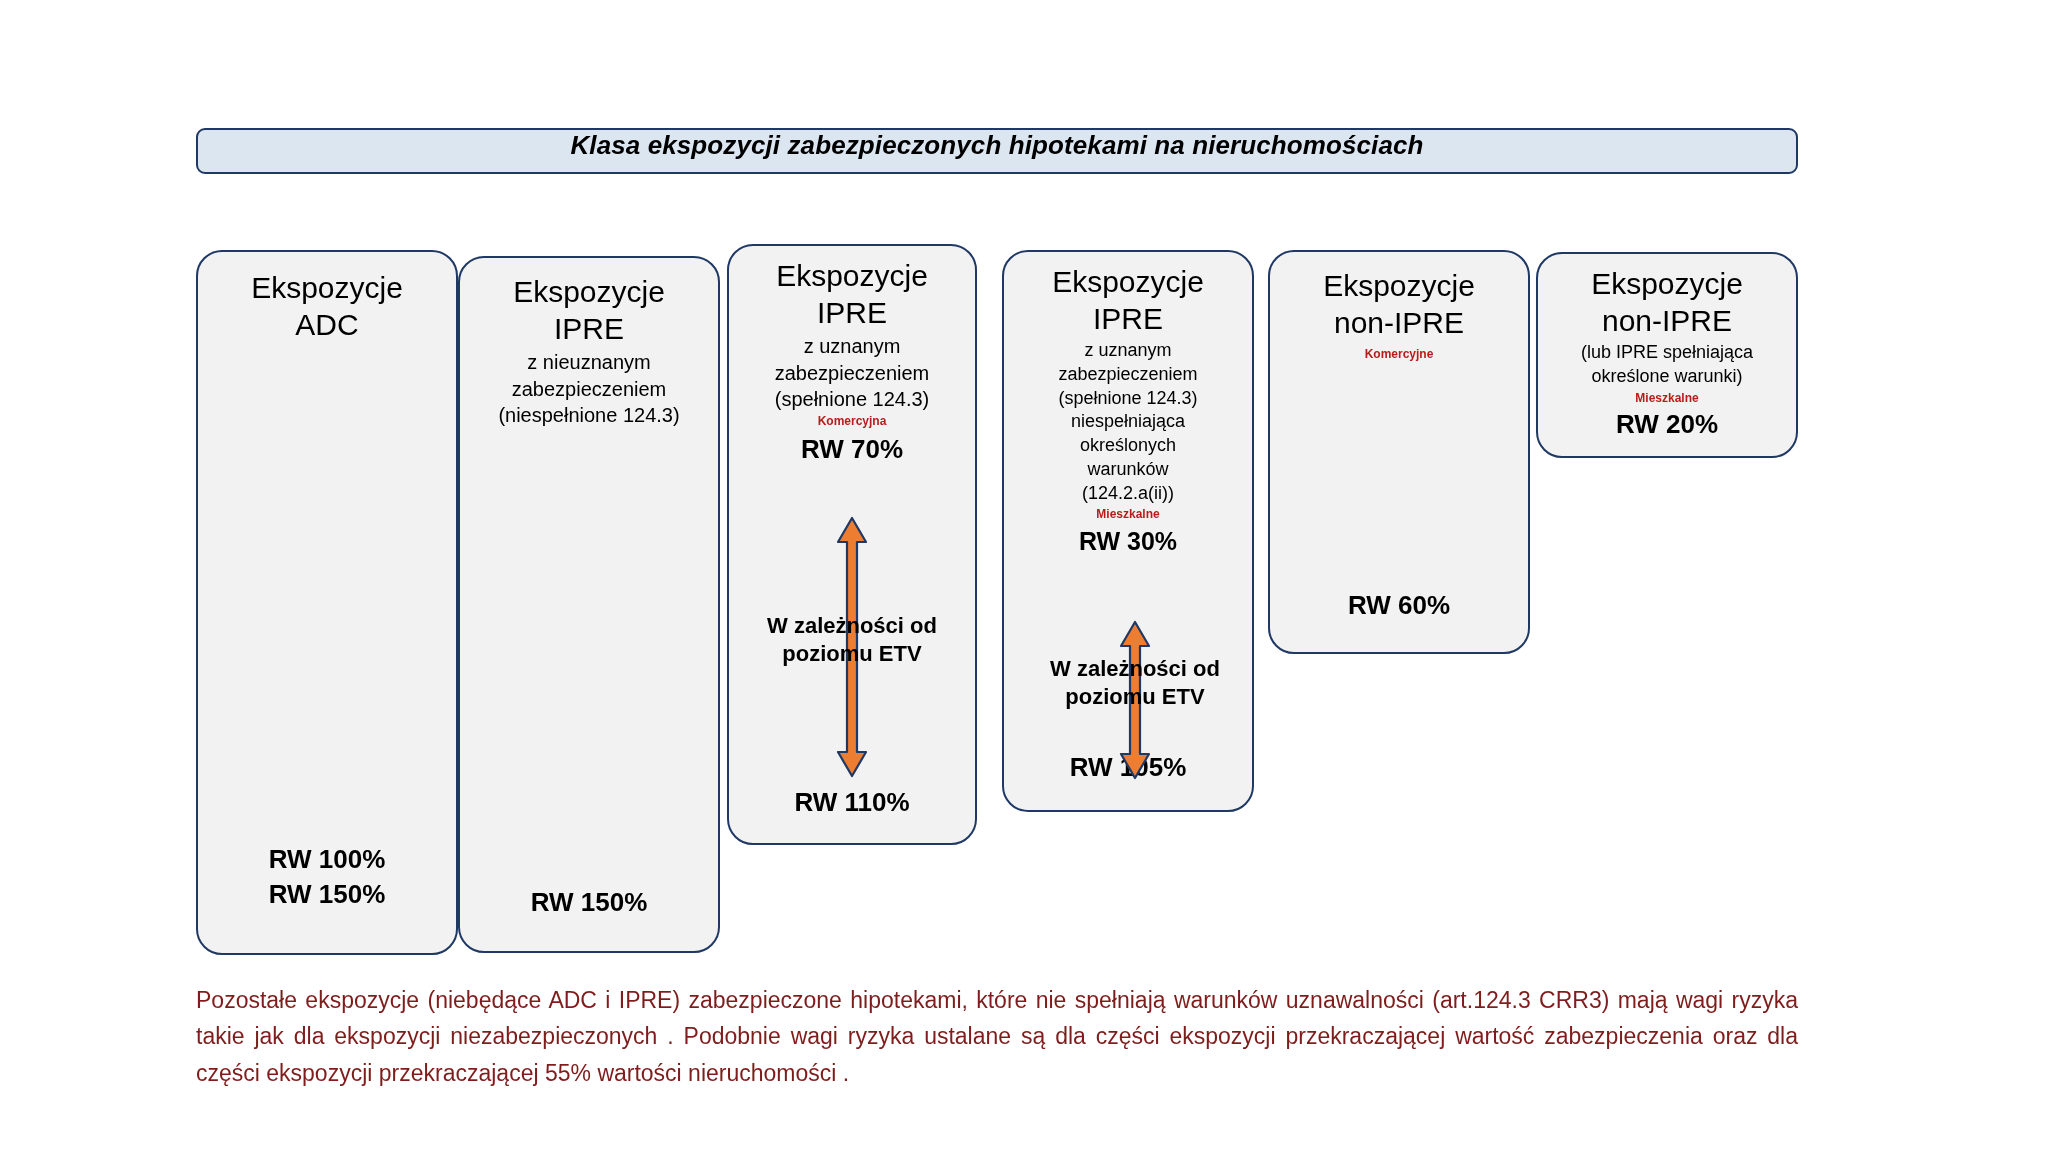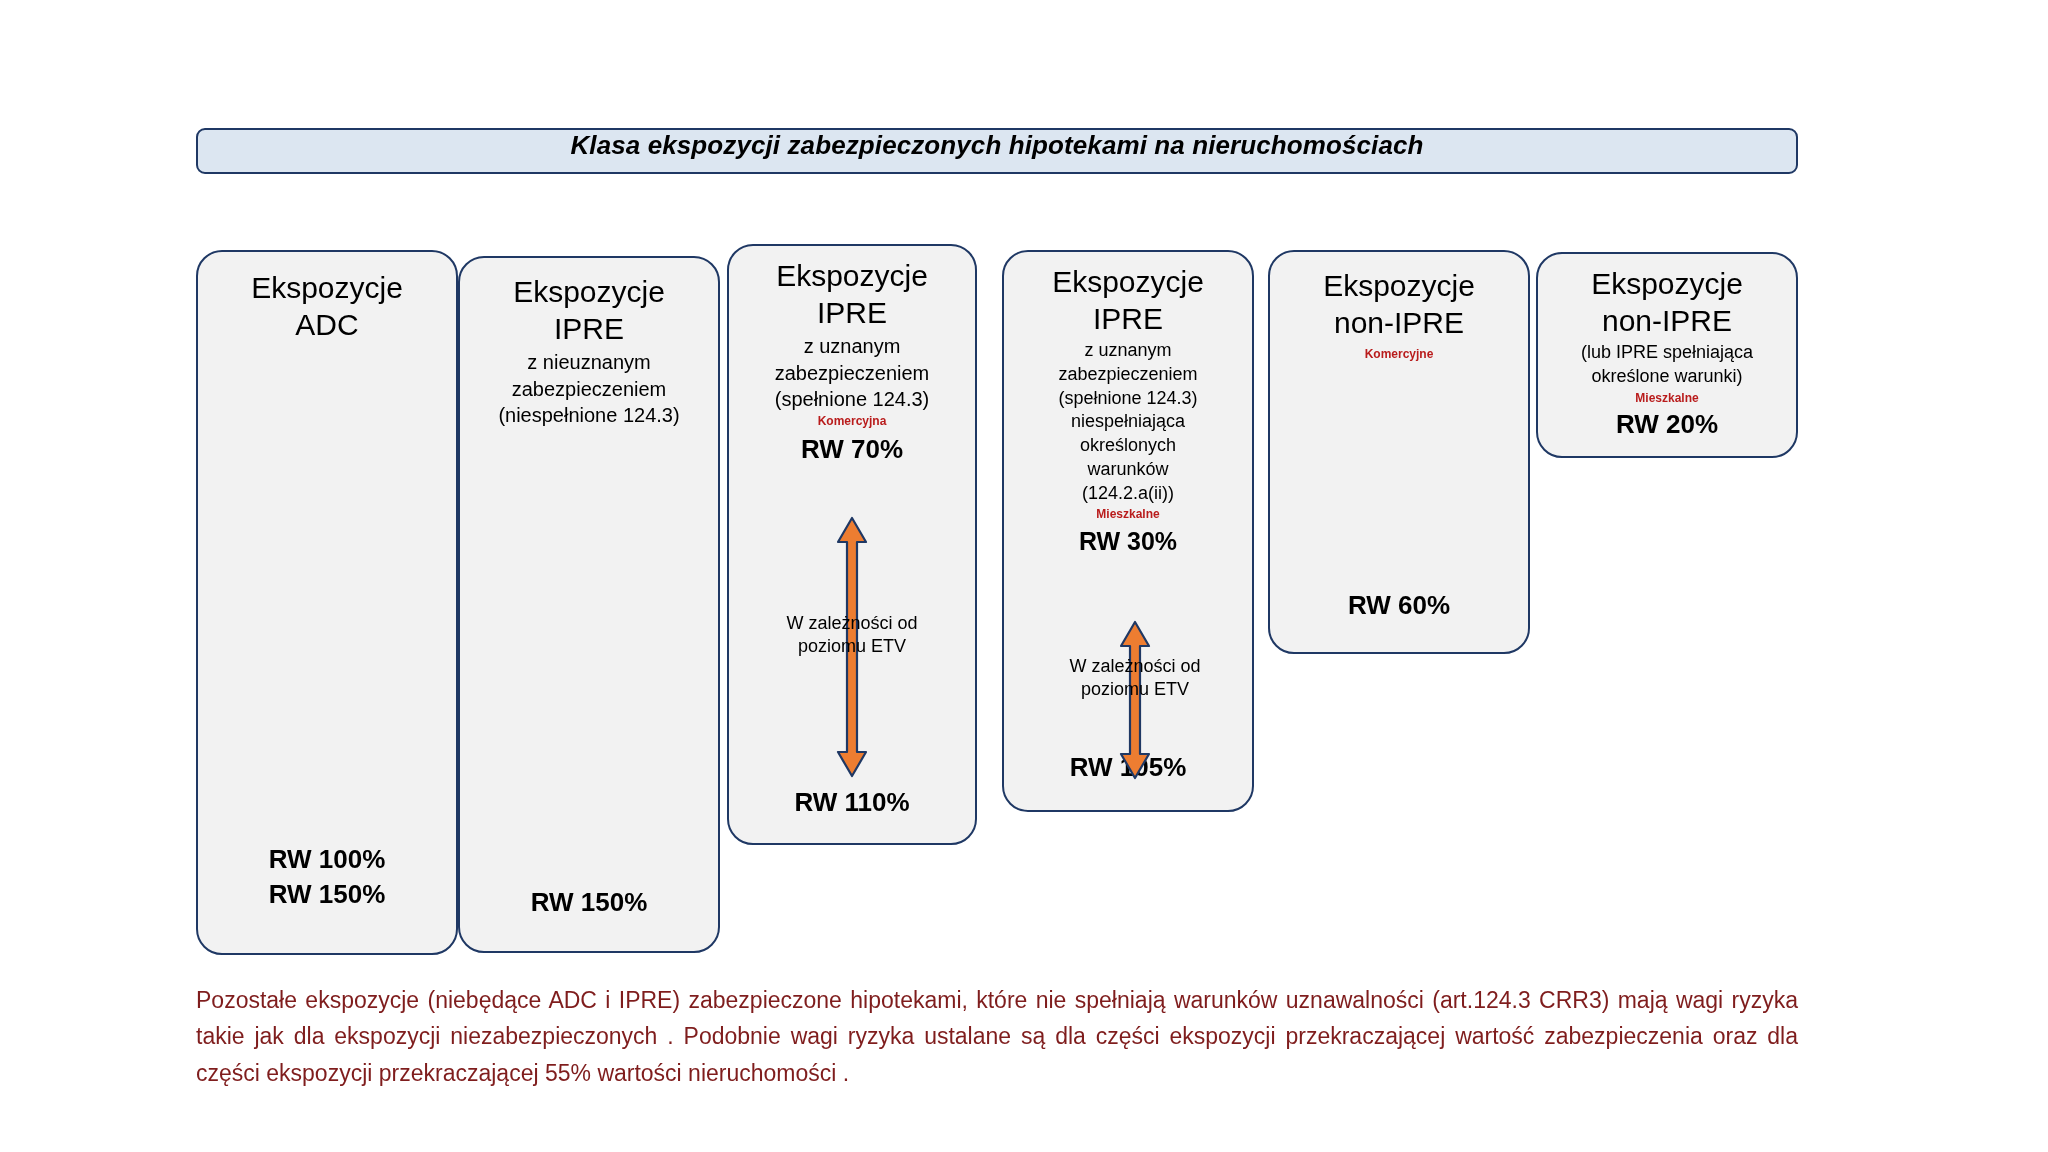--- a/index.html
+++ b/index.html
@@ -99,22 +99,22 @@
   
   .arrow-wrap {
     position: absolute;
     display: flex;
     flex-direction: column;
     align-items: center;
   }
   .arrow-svg { display: block; }
   .arrow-label {
     position: absolute;
-    font-size: 18px;
-    font-weight: normal;
+    font-size: 22px;
+    font-weight: bold;
     line-height: 1.25;
     text-align: center;
     white-space: pre-line;
     color: #000000;
     width: 230px;
     left: 50%;
     transform: translateX(-50%);
   }
 
   

